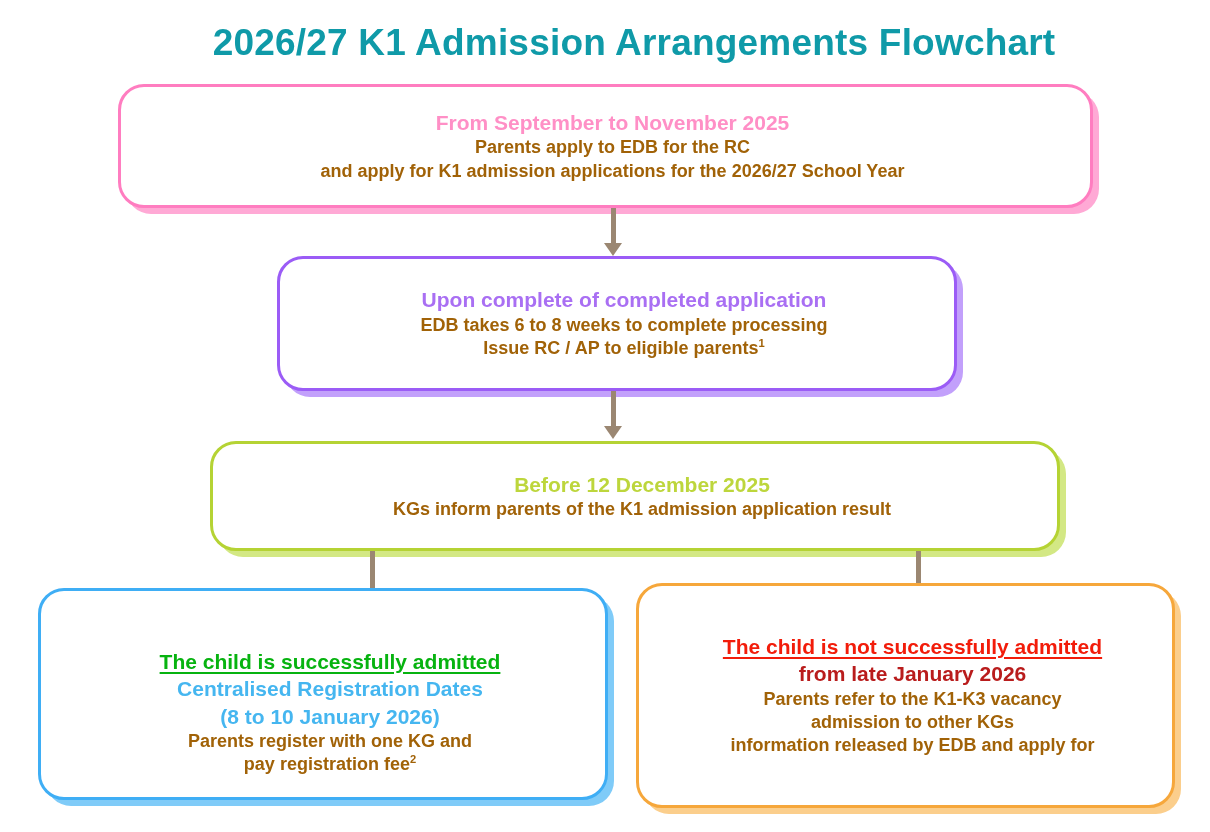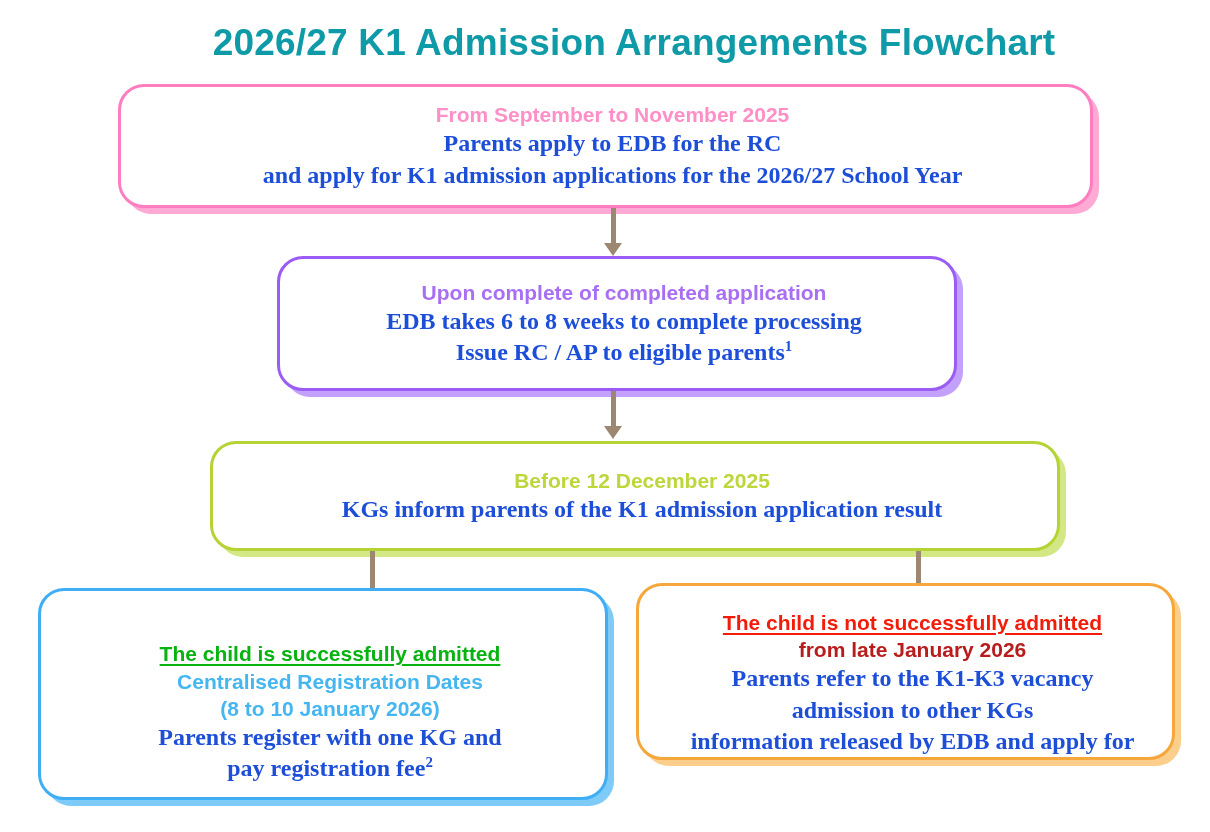--- a/index.html
+++ b/index.html
@@ -54,23 +54,22 @@
   .node .line {
     line-height: 1.30;
     white-space: nowrap;
   }
   .node .heading {
     font-weight: bold;
     font-size: 21px;
   }
   .node .body {
     font-weight: bold;
-    font-size: 24px;
-    color: #1d4ed8;
-    font-family: Liberation Serif, serif;
+    font-size: 18px;
+    color: #a16207;
   }
   .node .heading.underline {
     text-decoration: underline;
     text-underline-offset: 3px;
   }
   sup {
     font-size: 0.62em;
     vertical-align: super;
     line-height: 0;
   }
@@ -100,24 +99,23 @@
 
   #node-admitted {
     left: 38px;  top: 588px; width: 570px; height: 212px;
     border-color: #3FAEF5;
     box-shadow: 7px 7px 0 -1px #7FCBF8;
   }
   #node-admitted .heading-green  { color: #07B310; margin-top: 37px; }
   #node-admitted .heading-blue   { color: #45B6F0; }
 
   #node-not-admitted {
-    left: 636px; top: 583px; width: 539px; height: 177px;
+    left: 636px; top: 583px; width: 539px; height: 225px;
     border-color: #F6A73B;
     box-shadow: 7px 7px 0 -1px #FBCE8C;
-    justify-content: flex-end;
   }
   #node-not-admitted .heading-red    { color: #F21C0A; }
   #node-not-admitted .heading-orange { color: #b91c1c; }
 
   
   .connector {
     position: absolute;
     background: #9B8772;
   }
   .connector.v { width: 5px; }

